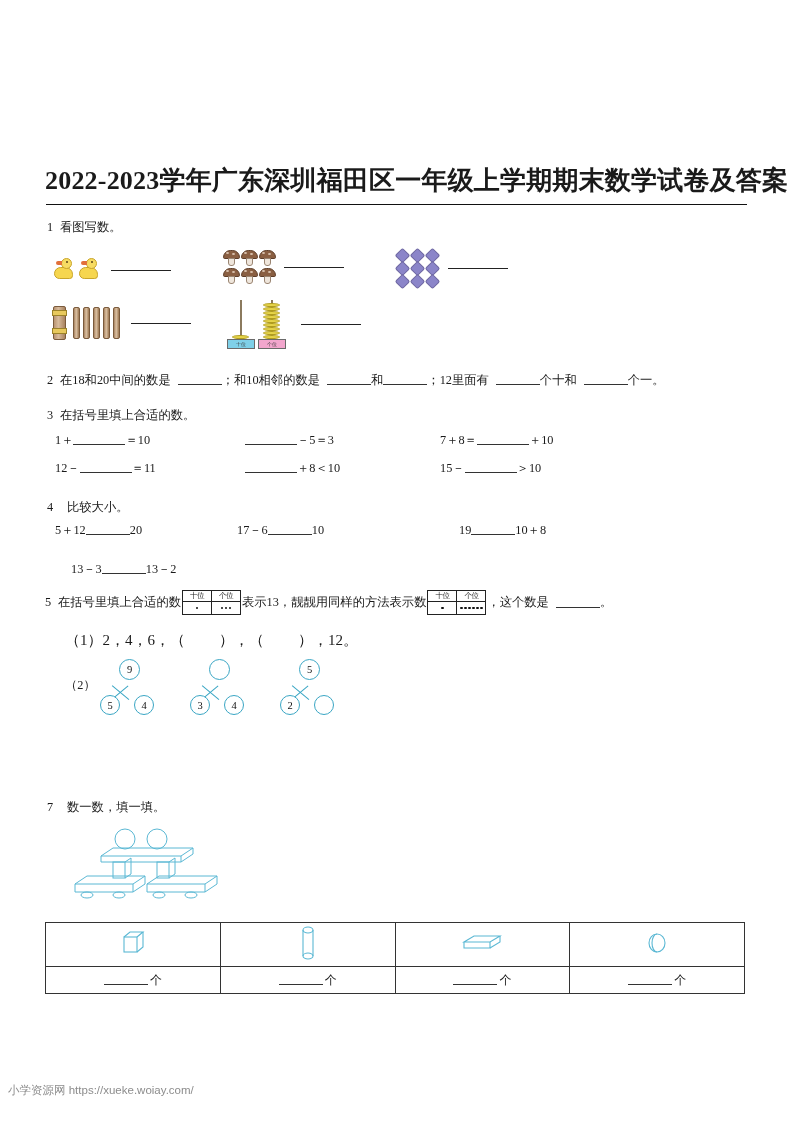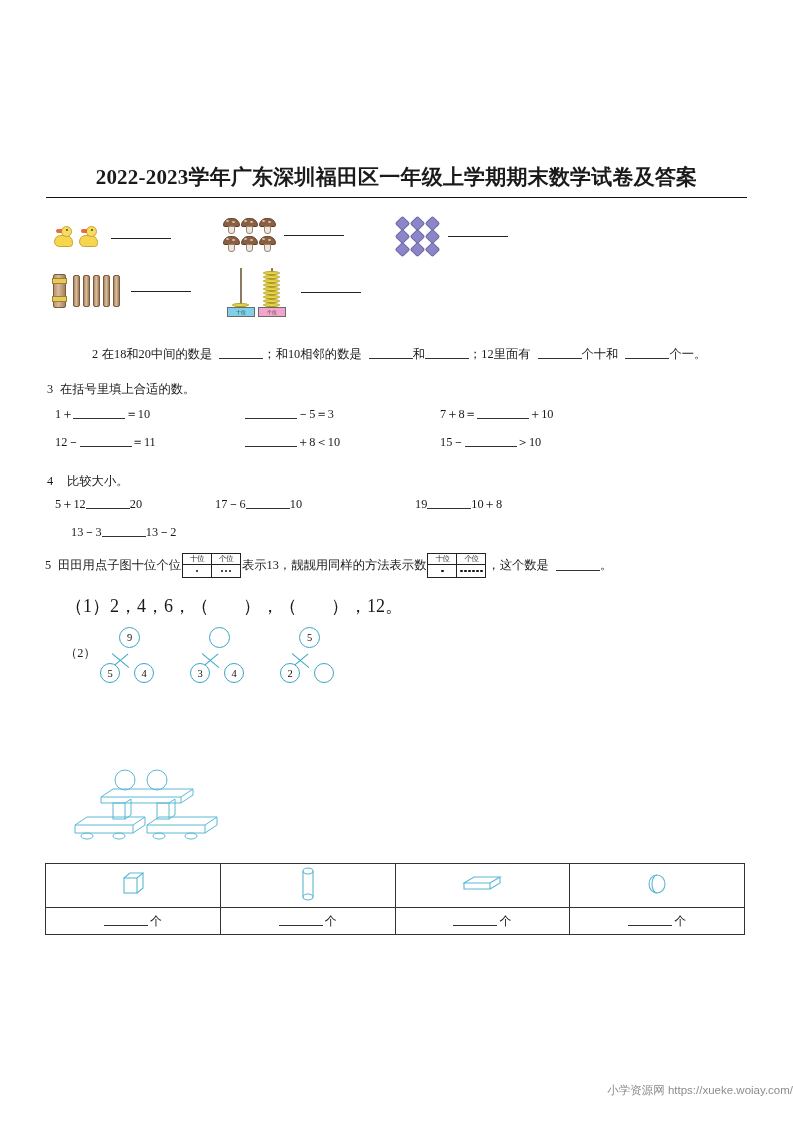--- a/index.html
+++ b/index.html
@@ -10,21 +10,21 @@
     font-family: "Liberation Serif", "DejaVu Serif", serif;
     color: #1a1a1a;
     position: relative;
     overflow: hidden;
   }
   .page { position: relative; width: 793px; height: 1122px; padding: 0 45px; }
 
   
   .title {
     text-align: center;
-    font-size: 21px;
+    font-size: 26px;
     font-weight: bold;
     letter-spacing: 0.2px;
     padding-top: 163px;
     padding-bottom: 6px;
     white-space: nowrap;
   }
   .title-rule { border-bottom: 1.6px solid #111; margin: 0 1px 14px 1px; }
 
   
   .sec-head { font-size: 12.5px; font-weight: bold; margin: 0 0 7px 2px; }
@@ -78,35 +78,35 @@
   .ab-rod { position: absolute; bottom: 9px; width: 1.5px; height: 40px; background: #8b7a5e; }
   .ab-base { position: absolute; bottom: 0; width: 28px; height: 10px; border: 1px solid #6a6a6a; display: flex;
     align-items: center; justify-content: center; font-size: 5px; color: #333; font-family: "Liberation Sans", sans-serif; }
   .ab-base.tens { left: 0; background: #7fd0e8; }
   .ab-base.ones { left: 31px; background: #f2a6cd; }
   .bead { position: absolute; width: 17px; height: 4px; background: #e6d44a; border: 1px solid #b09c1e; border-radius: 50%; }
 
   
   .eq-grid { display: grid; font-size: 12.3px; margin-left: 10px; }
   .eq-grid.q3 { grid-template-columns: 190px 195px auto; row-gap: 11px; margin-top: 8px; }
-  .eq-grid.q4 { grid-template-columns: 160px 200px auto; row-gap: 11px; margin-top: 6px; }
+  .eq-grid.q4 { grid-template-columns: 160px 200px auto; row-gap: 11px; margin-top: 6px; gap: 22px; }
   .eq { white-space: nowrap; }
 
   
   .q5-line { display: flex; align-items: center; font-size: 12.3px; white-space: nowrap; margin-top: 12px; }
   .pv-table { display: inline-block; border-collapse: collapse; margin: 0 1px; vertical-align: middle; }
   .pv-table td { border: 1px solid #222; font-size: 7.5px; text-align: center;
     font-family: "Liberation Sans", sans-serif; padding: 0; }
   .pv-head td { height: 11px; min-width: 29px; letter-spacing: -0.5px; }
   .pv-dots td { height: 12px; }
   .dots { display: flex; justify-content: center; align-items: center; gap: 1.5px; height: 12px; }
   .pdot { width: 2.5px; height: 2.5px; background: #111; border-radius: 50%; }
 
   
-  .q6-line { font-size: 18px; margin: 8px 0 0 20px; }
+  .q6-line { font-size: 15px; margin: 8px 0 0 20px; }
   .trees { position: relative; height: 62px; margin: 9px 0 0 20px; }
   .tree { position: absolute; width: 80px; height: 58px; }
   .node { position: absolute; border: 1.4px solid #3aa6c4; border-radius: 50%; background: #fff;
     display: flex; align-items: center; justify-content: center; font-size: 10.5px;
     font-family: "Liberation Serif", serif; color: #111; }
   .node.top { width: 21px; height: 21px; left: 29px; top: 0; }
   .node.left { width: 20px; height: 20px; left: 10px; top: 36px; }
   .node.right { width: 20px; height: 20px; left: 44px; top: 36px; }
   .branch { position: absolute; height: 1.4px; background: #3aa6c4; }
 
@@ -114,33 +114,36 @@
   .q7-fig { position: relative; width: 170px; height: 78px; margin: 10px 0 0 16px; }
   .q7-fig svg { position: absolute; left: 0; top: 0; }
 
   .shape-table { width: 700px; border-collapse: collapse; margin-top: 18px; }
   .shape-table td { border: 1px solid #333; text-align: center; }
   .shape-table .r1 td { height: 44px; }
   .shape-table .r2 td { height: 27px; font-size: 12px; }
   .cellblank { display: inline-block; border-bottom: 1px solid #333; width: 44px; height: 11px; vertical-align: -1px; margin-right: 2px; }
 
   
-  .footer { position: absolute; left: 0; right: 0; bottom: 24px; text-align: right;
+  .footer { position: absolute; left: 8px; right: 0; bottom: 24px; text-align: left;
     font-size: 11.5px; color: #8c8c8c; font-family: "Liberation Sans", sans-serif; }
 </style>
 </head>
 <body>
 
 <div class="page">
 
   <div class="title">2022-2023学年广东深圳福田区一年级上学期期末数学试卷及答案</div>
   <div class="title-rule"></div>
 
 
   <div class="q">
+    <div class="q-head">
+      <span class="q-num">1</span><span>看图写数。</span>
+    </div>
 
     <div class="q1-wrap">
 
       <div class="pic-cell" style="left:8px; top:14px;">
         <span>
           <span class="duck"><span class="body"></span><span class="head"></span><span class="beak"></span><span class="eye"></span></span>
         </span>
         <span>
           <span class="duck"><span class="body"></span><span class="head"></span><span class="beak"></span><span class="eye"></span></span>
         </span>
@@ -234,21 +237,21 @@
           <span class="bead" style="left:36px; bottom:42px;"></span>
           <span class="ab-base tens">十位</span>
           <span class="ab-base ones">个位</span>
         </span>
         <span class="rule-line"></span>
       </div>
 
     </div>
   </div>
 
-  <div class="q" style="margin-top:16px;text-align:center;">
+  <div class="q" style="margin-top:10px;">
     <div class="q-head">
       <span class="q-num">2</span><span>在18和20中间的数是</span><span class="sp"></span><span class="blank b-md"></span><span>；和10相邻的数是</span><span class="sp"></span><span class="blank b-md"></span><span>和</span><span class="blank b-md"></span><span>；12里面有</span><span class="sp"></span><span class="blank b-md"></span><span>个十和</span><span class="sp"></span><span class="blank b-md"></span><span>个一。</span>
     </div>
   </div>
 
   <div class="q" style="margin-top:18px;">
     <div class="q-head">
       <span class="q-num">3</span><span>在括号里填上合适的数。</span>
     </div>
     <div class="eq-grid q3">
@@ -269,21 +272,21 @@
       <div class="eq"><span>5＋12</span><span class="blank b-md"></span><span>20</span></div>
       <div class="eq"><span>17－6</span><span class="blank b-md"></span><span>10</span></div>
       <div class="eq"><span>19</span><span class="blank b-md"></span><span>10＋8</span></div>
       <div class="eq" style="margin-left:16px"><span>13－3</span><span class="blank b-md"></span><span>13－2</span></div>
     </div>
   </div>
 
   <div class="q">
     <div class="q5-line">
       <span class="q-num">5</span>
-        <span>田田用点子图十位个位</span>
+        <span>在括号里填上合适的数</span>
       <table class="pv-table">
         <tbody>
             <tr class="pv-head">
           <td>十位</td>
           <td>个位</td>
         </tr>
         <tr class="pv-dots">
           <td>
                 <span class="dots">
                   <span class="pdot"></span>
@@ -360,20 +363,23 @@
         <div class="branch" style="left:22px;top:26px;width:22px;transform:rotate(40deg);transform-origin:left center;"></div>
         <div class="branch" style="left:38px;top:26px;width:22px;transform:rotate(140deg);transform-origin:left center;"></div>
         <div class="node top">5</div>
         <div class="node left">2</div>
         <div class="node right"></div>
       </div>
     </div>
   </div>
 
   <div class="q" style="margin-top:78px;">
+    <div class="q-head">
+      <span class="q-num">7</span><span class="sp"></span><span>数一数，填一填。</span>
+    </div>
 
     <div class="q7-fig">
       <svg width="170" height="78" viewBox="0 0 170 78" fill="none" stroke="#5bb8d4" stroke-width="1">
         <ellipse cx="64" cy="13" rx="10" ry="10"></ellipse>
         <ellipse cx="96" cy="13" rx="10" ry="10"></ellipse>
         <path d="M40 30 L120 30 L132 22 L52 22 Z"></path>
         <path d="M40 30 L40 36 L120 36 L120 30"></path>
         <path d="M120 36 L132 28 L132 22"></path>
         <rect x="52" y="36" width="12" height="16"></rect>
         <path d="M64 36 L70 32 L70 48 L64 52"></path>

